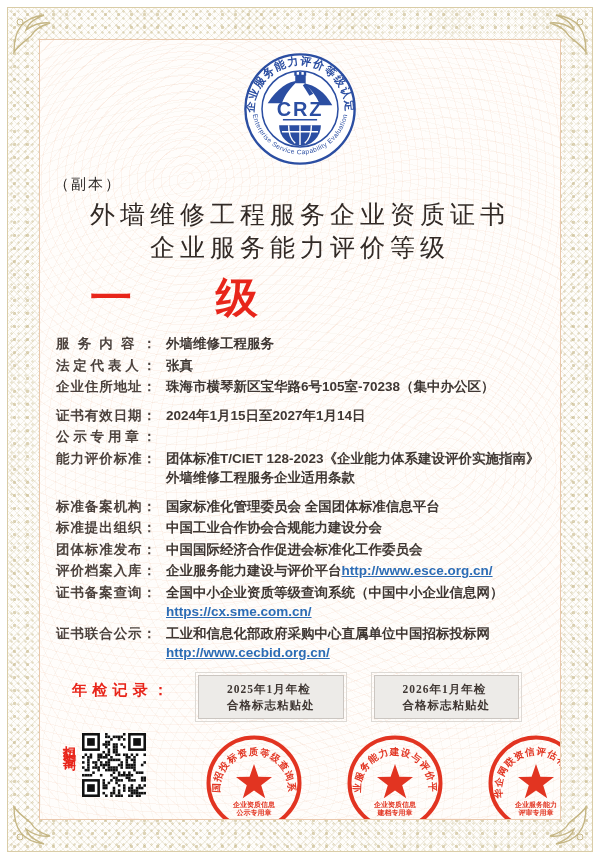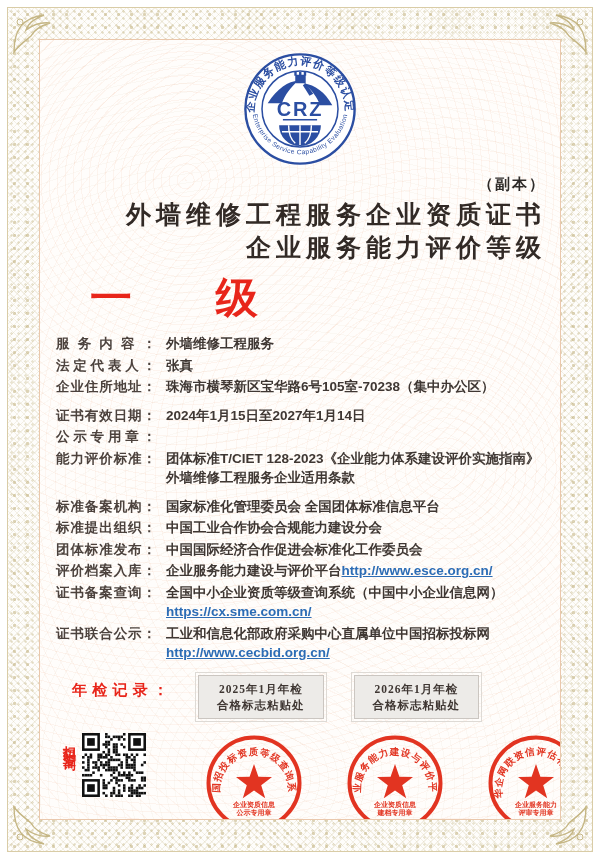--- a/index.html
+++ b/index.html
@@ -37,39 +37,39 @@
     background-image:
       repeating-radial-gradient(circle at 28% 18%, rgba(236,164,124,.10) 0 1px, transparent 1px 8px),
       repeating-radial-gradient(circle at 78% 55%, rgba(236,164,124,.09) 0 1px, transparent 1px 10px),
       repeating-radial-gradient(circle at 45% 95%, rgba(205,185,150,.08) 0 1px, transparent 1px 9px);
     padding:10px 14px 8px;
     overflow:hidden;
     display:flex; flex-direction:column;
   }
 
   .badge-wrap { text-align:center; margin-top:2px; }
-  .copy-label { text-align:right; font-size:15px; font-weight:700; color:#2e2a28; letter-spacing:2px; margin-top:5px; }
-  .title-1, .title-2 { text-align:right; font-size:25px; font-weight:700; color:#322a26; letter-spacing:5px; line-height:33px; }
+  .copy-label { text-align:left; font-size:15px; font-weight:400; color:#2e2a28; letter-spacing:2px; margin-top:5px; }
+  .title-1, .title-2 { text-align:center; font-size:25px; font-weight:400; color:#322a26; letter-spacing:5px; line-height:33px; }
   .title-1 { margin-top:4px; }
   .grade { text-align:left; font-size:42px; font-weight:700; color:#e8251a; letter-spacing:36px; text-indent:36px; line-height:48px; margin:10px 0 12px; }
 
   .fields { font-size:13.5px; font-weight:700; color:#453c37; padding:0 2px; }
   .row { display:flex; line-height:19.5px; margin-bottom:2px; }
   .lab { width:100px; flex:0 0 100px; text-align:justify; text-align-last:justify; color:#4c423d; }
   .val { flex:1; padding-left:10px; color:#3f3733; }
   .gap { height:7px; }
   a.link { color:#2c6cb5; text-decoration:underline; font-weight:700; }
   .val .block-link { display:block; }
 
   .annual { display:flex; align-items:flex-start; margin-top:10px; padding-left:18px;font-family:Liberation Serif, serif; }
   .annual-label { font-size:15px; font-weight:700; color:#e8251a; width:96px; flex:0 0 96px; text-align:justify; text-align-last:justify; margin-top:6px; }
   .annual-box {
     margin-left:30px; background:#edebe8; border:1px solid #cbc6c1;
     outline:1px solid #dedad5; outline-offset:2px;
-    padding:5px 18px; text-align:center; font-size:11.5px; font-weight:700;
+    padding:5px 28px; font-size:11.5px; font-weight:700;
     color:#3f3733; line-height:16px; letter-spacing:1px;
   }
 
   .bottom { display:flex; margin-top:14px; align-items:flex-start; }
   .qr-block { width:126px; flex:0 0 126px; padding-left:6px; }
   .qr-row { display:flex; align-items:flex-start; }
   .qr-vert { writing-mode:vertical-rl; text-orientation:upright; font-size:13px; font-weight:700; color:#e8251a; letter-spacing:4px; margin:2px 4px 0 0; }
   .qr-code { width:64px; height:64px; background:#fff; }
 
   .seal-block { width:135px; flex:0 0 135px; text-align:center; margin-left:6px; }

